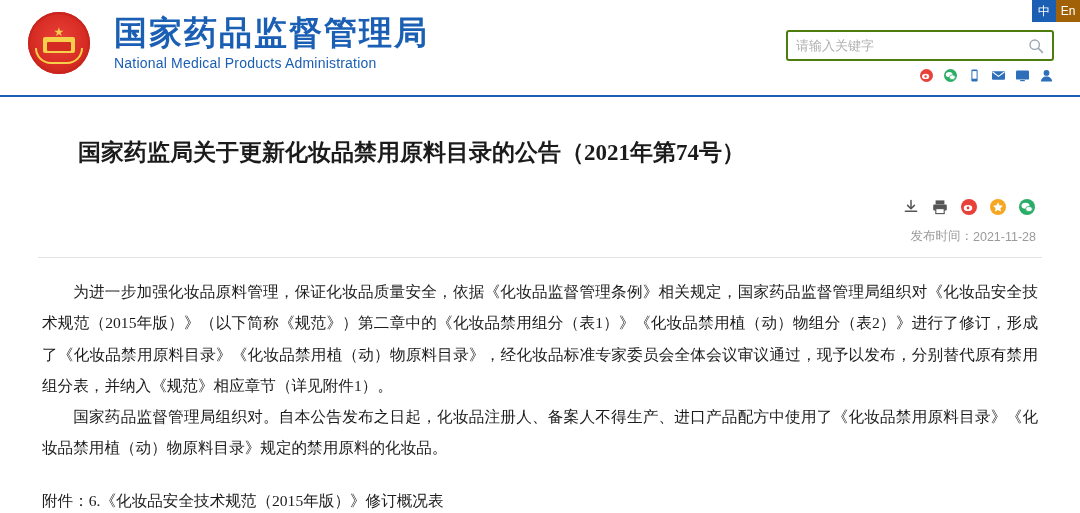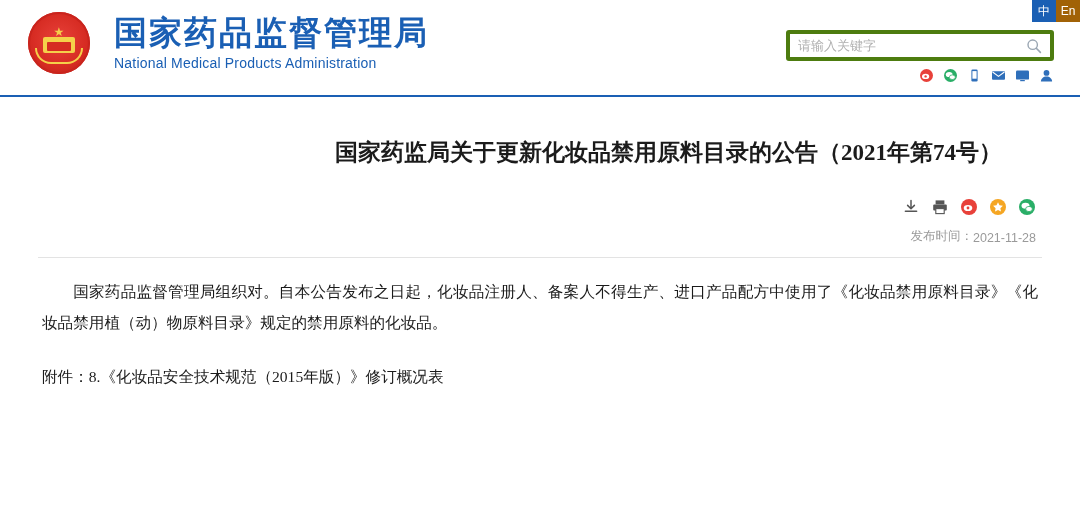--- a/index.html
+++ b/index.html
@@ -117,21 +117,21 @@
     margin-top: 3px;
   }
 
   
   .search-box {
     position: absolute;
     right: 26px;
     top: 30px;
     width: 268px;
     height: 31px;
-    border: 4px solid #4d7c0f;
+    border: 2px solid #4d7c0f;
     border-radius: 3px;
     display: flex;
     align-items: center;
     box-sizing: border-box;
     background: #fff;
   }
   .search-box input {
     border: none;
     outline: none;
     flex: 1;
@@ -168,21 +168,21 @@
     align-items: center;
     justify-content: center;
   }
 
   
   .content {
     padding: 0 38px;
     box-sizing: border-box;
   }
   .doc-title {
-    text-align: right;
+    text-align: left;
     font-family: "Liberation Serif", serif;
     font-size: 23px;
     font-weight: bold;
     color: #1b1b1b;
     padding: 40px 40px 0 40px;
     line-height: 1.4;
   }
   .tool-row {
     display: flex;
     justify-content: flex-end;
@@ -194,21 +194,21 @@
   .tool-row .tic {
     width: 19px;
     height: 19px;
     display: inline-flex;
     align-items: center;
     justify-content: center;
   }
   .publish-row {
     display: flex;
     justify-content: flex-end;
-    align-items: flex-end;
+    align-items: center;
     font-size: 12.5px;
     color: #9a9a9a;
     margin-top: 12px;
     padding-right: 6px;
   }
   .divider {
     height: 1px;
     background: #e3e3e3;
     margin: 12px 0 0 0;
   }
@@ -346,23 +346,24 @@
   </div>
 
   <div class="publish-row">
     <span>发布时间：</span>
     <span>2021-11-28</span>
   </div>
 
   <div class="divider"></div>
 
   <div class="body-text">
+    <p>为进一步加强化妆品原料管理，保证化妆品质量安全，依据《化妆品监督管理条例》相关规定，国家药品监督管理局组织对《化妆品安全技术规范（2015年版）》（以下简称《规范》）第二章中的《化妆品禁用组分（表1）》《化妆品禁用植（动）物组分（表2）》进行了修订，形成了《化妆品禁用原料目录》《化妆品禁用植（动）物原料目录》，经化妆品标准专家委员会全体会议审议通过，现予以发布，分别替代原有禁用组分表，并纳入《规范》相应章节（详见附件1）。</p>
     <p>国家药品监督管理局组织对。自本公告发布之日起，化妆品注册人、备案人不得生产、进口产品配方中使用了《化妆品禁用原料目录》《化妆品禁用植（动）物原料目录》规定的禁用原料的化妆品。</p>
   </div>
 
   <div class="attach">
     <div class="line">
-      <span>附件：</span><a class="plain" href="#">8.《化妆品安全技术规范（2015年版）》修订概况表</a>
+      <span>附件：</span><a class="plain" href="#">6.《化妆品安全技术规范（2015年版）》修订概况表</a>
     </div>
 
   </div>
 
 </div>
 
 </body></html>

